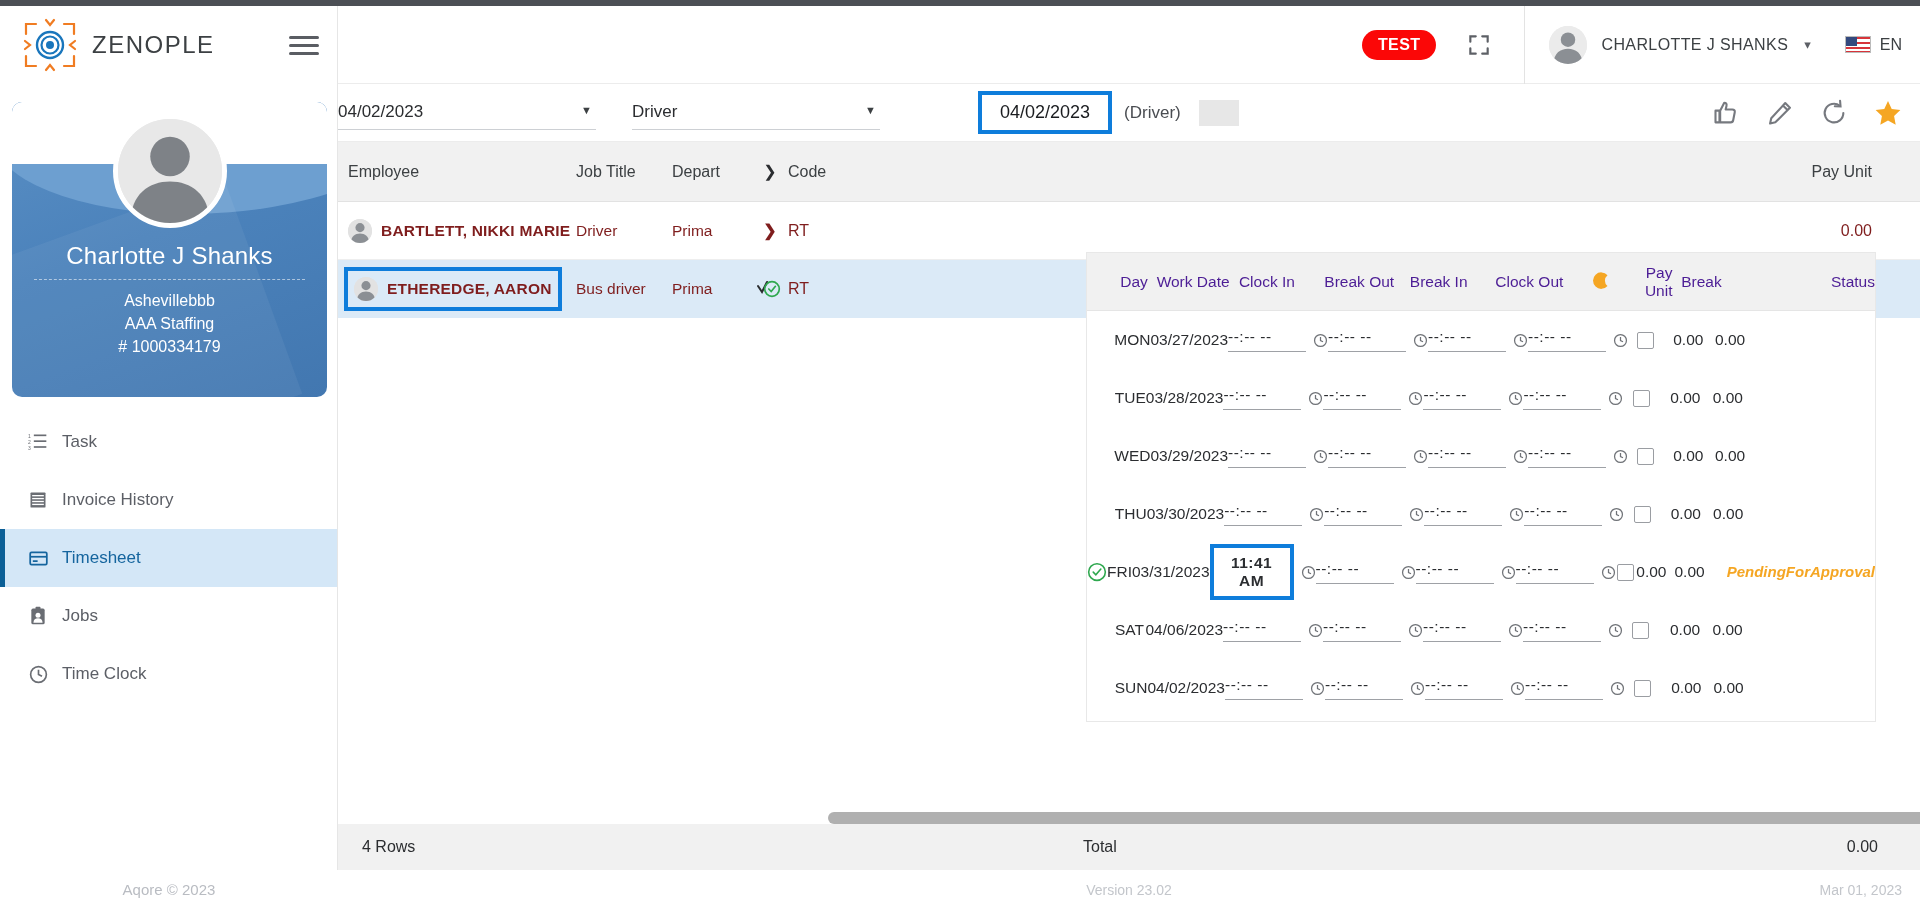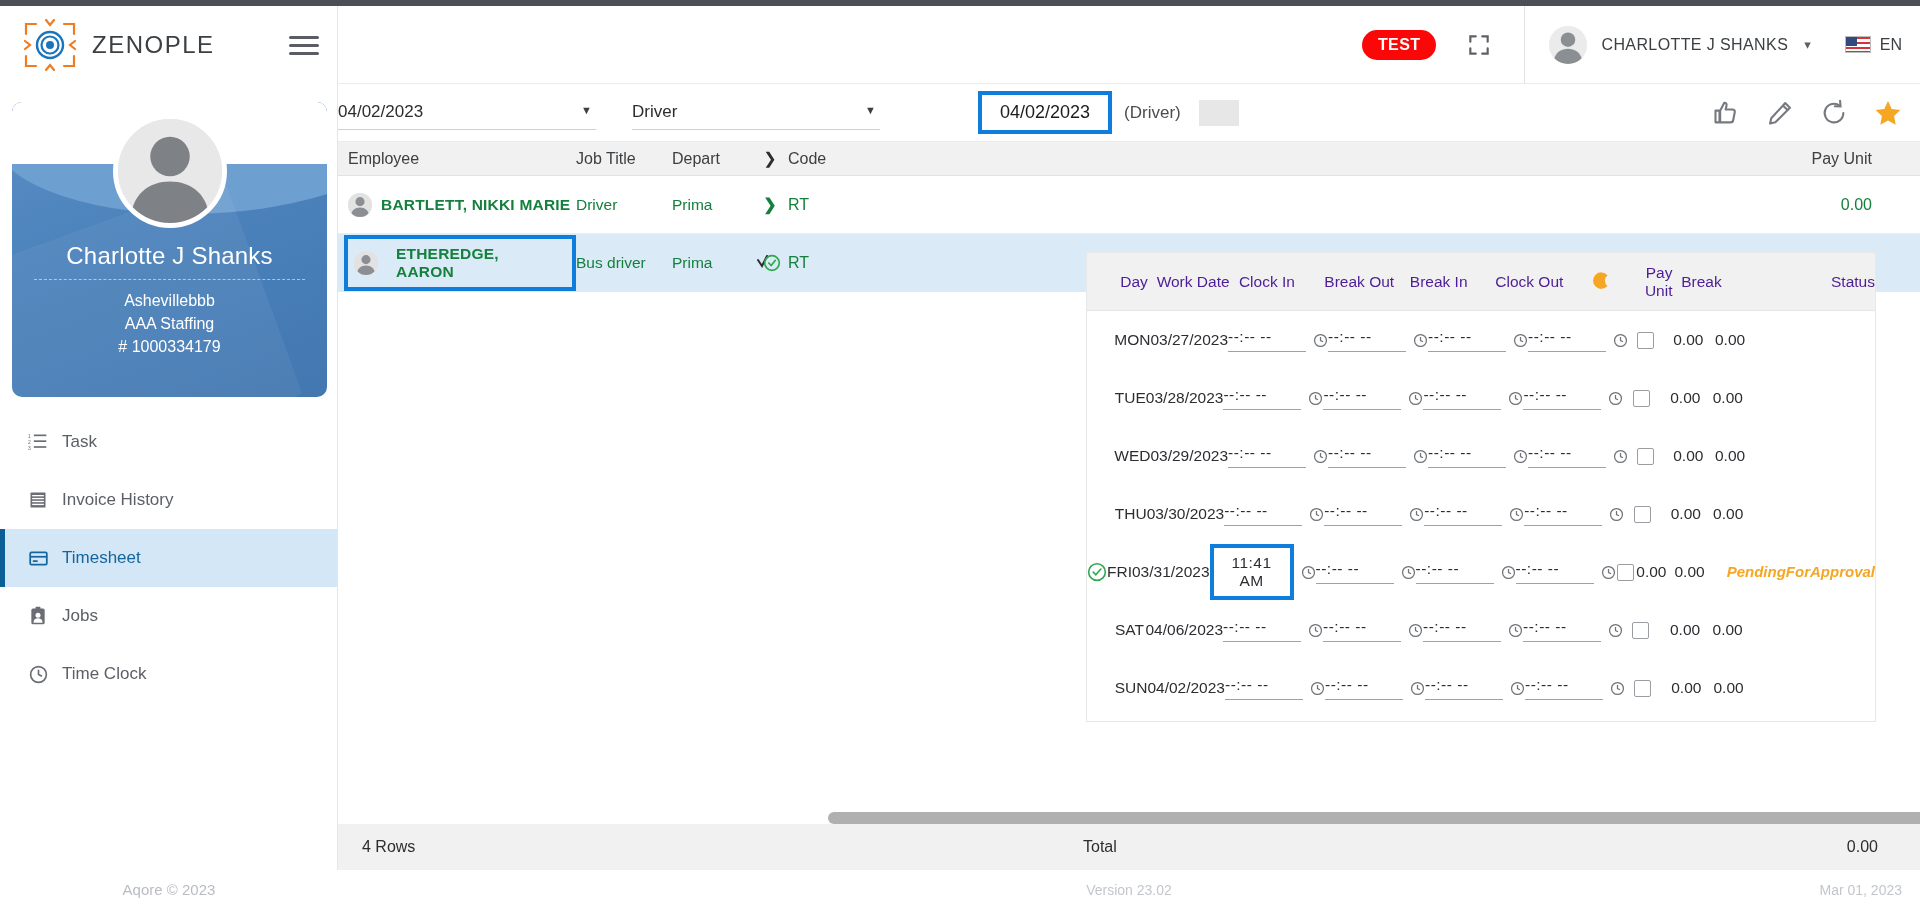--- a/index.html
+++ b/index.html
@@ -109,36 +109,36 @@
   }
   .driver-label { margin-left:12px; font-size:17px; color:#4a4d52; }
   .gray-box { margin-left:18px; width:40px; height:26px; background:#e7e7e7; }
   .tb-actions { margin-left:auto; display:flex; align-items:center; gap:26px; }
   .tb-actions .tbi { width:28px; height:28px; color:#76797f; cursor:pointer; }
   .tbi.star { color:#f5a623; }
 
   
   .otable { position:relative; height:640px; overflow:hidden; }
   .ot-head {
-    display:flex; align-items:center; height:34px; background:#f1f1f1;
+    display:flex; align-items:center; height:60px; background:#f1f1f1;
     font-size:16px; color:#3c4043; border-bottom:1px solid #e2e2e2;
   }
   .c-emp { width:238px; padding-left:10px; }
   .c-job { width:96px; }
   .c-dep { width:80px; }
   .c-exp { width:36px; display:flex; justify-content:center; color:#2b2d30; }
   .c-code { width:120px; }
   .c-pay { margin-left:auto; width:150px; text-align:right; padding-right:48px; }
 
-  .ot-row { display:flex; align-items:center; height:58px; font-size:16px; color:#15803d; }
+  .ot-row { display:flex; align-items:center; height:58px; font-size:16px; color:#7f1d1d; }
   .ot-row.r1 { background:#fff; border-bottom:1px solid #eee; }
   .ot-row.r2 { background:#dbeaf7; }
   .emp-cell { width:238px; display:flex; align-items:center; padding-left:10px; }
   .emp-name { font-weight:600; font-size:15.5px; letter-spacing:.2px; }
-  .emp-sel { border:4px solid #0e7ddb; padding:6px 18px 6px 6px; margin-left:-4px;gap:9px; }
+  .emp-sel { border:4px solid #0e7ddb; padding:6px 6px 6px 6px; margin-left:-4px; }
   .avatar-xs { width:24px; height:24px; border-radius:50%; background:#e2e2e2; overflow:hidden; flex:none; margin-right:9px; }
   .avatar-xs svg { width:100%; height:100%; }
   .job-cell { width:96px; font-size:15.5px; }
   .dep-cell { width:80px; font-size:15.5px; overflow:hidden; }
   .chev { width:36px; display:flex; justify-content:center; font-size:16px; font-weight:bold; }
   .code-cell { width:120px; }
   .pay-cell { margin-left:auto; width:150px; text-align:right; padding-right:48px; }
 
   
   .inner-wrap {
@@ -157,21 +157,21 @@
   .g-moon { width:54px; display:flex; justify-content:center; }
   .g-pay { width:70px; text-align:right; padding-right:8px; }
   .g-brk { width:60px; text-align:right; padding-right:8px; }
   .g-status { width:180px; padding-left:14px;text-align:right; }
   .time-field {
     border-bottom:1px solid #9ea1a6; width:78px; padding-bottom:5px;
     color:#2b2d30; letter-spacing:.5px;
   }
   .time-field.focused {
     border:4px solid #0e7ddb; border-bottom:4px solid #0e7ddb;
-    width:84px; padding:6px 8px; text-align:center; font-weight:400;
+    width:84px; padding:6px 8px; text-align:center; font-weight:700;
   }
   .clk { margin-left:7px; width:15px; height:15px; color:#6f7277; flex:none; }
   .cb { width:17px; height:17px; border:1.5px solid #9a9da2; border-radius:2px; background:#fff; }
   .status-txt { color:#f5a623; font-style:italic; font-weight:600; font-size:15px; }
   .check-ok { width:20px; height:20px; color:#2fa84f; }
 
   .hscroll {
     position:absolute; left:490px; top:806px; width:1122px; height:12px;
     background:#b0b0b0; border-radius:6px;
   }

